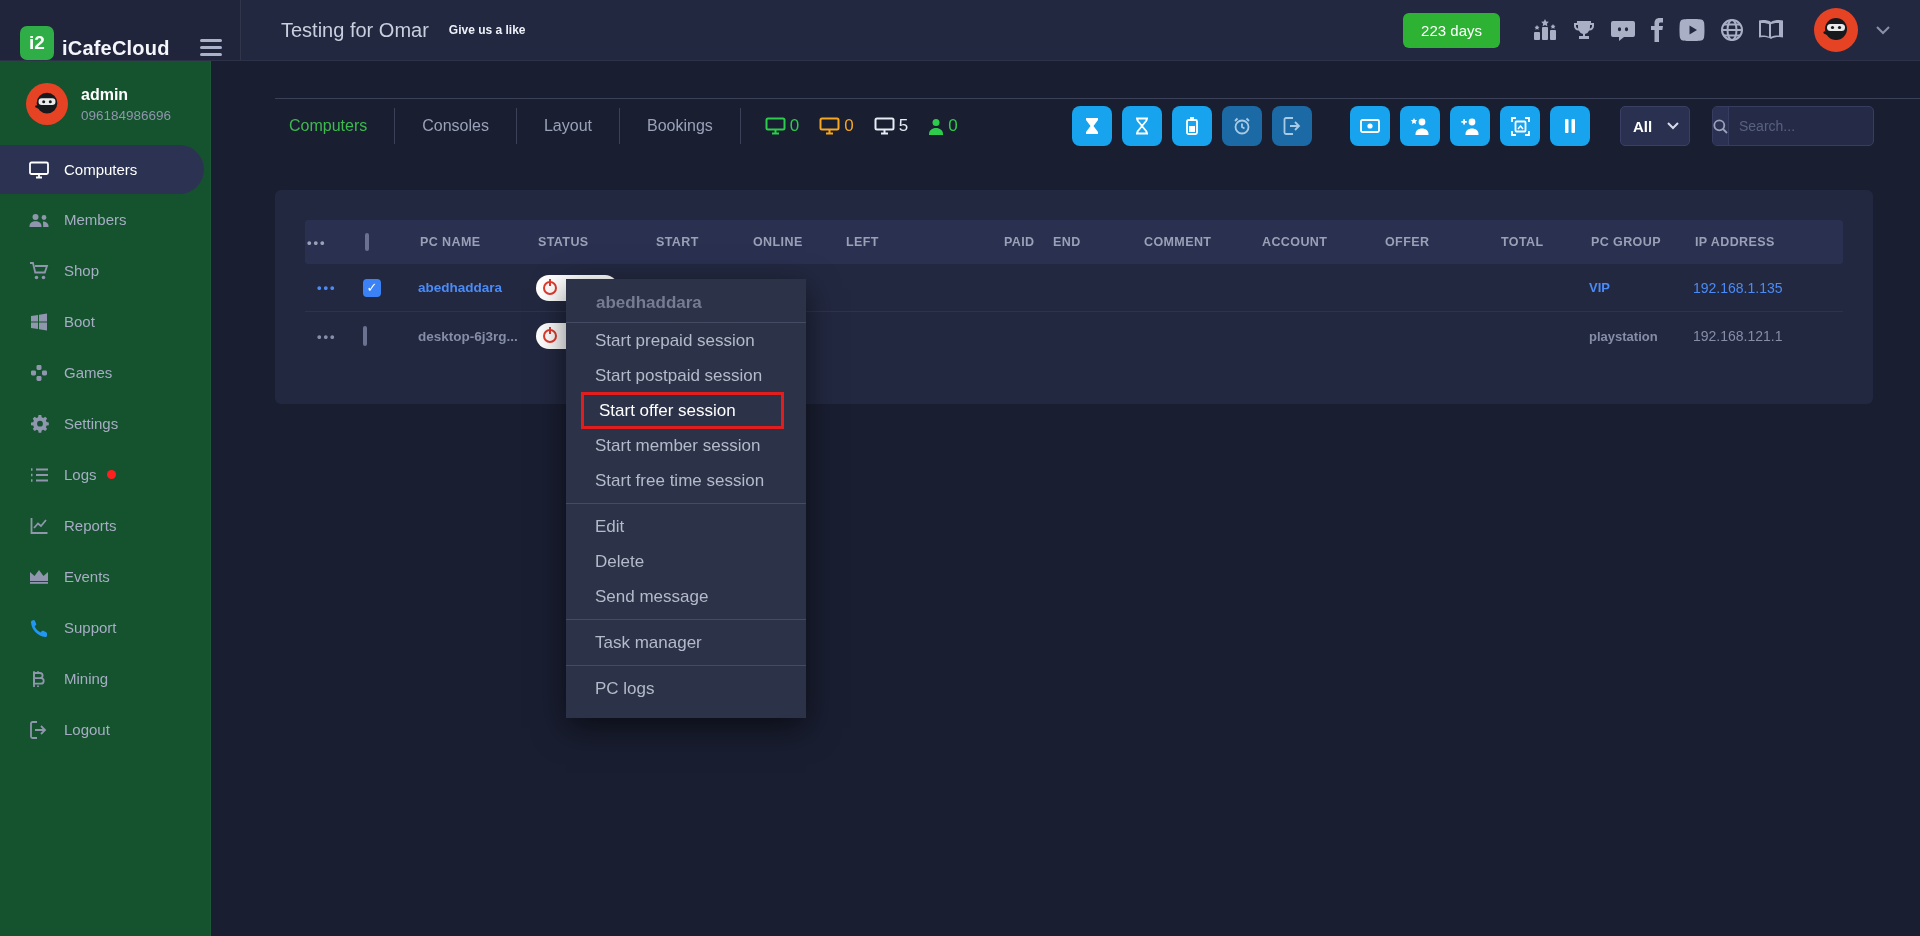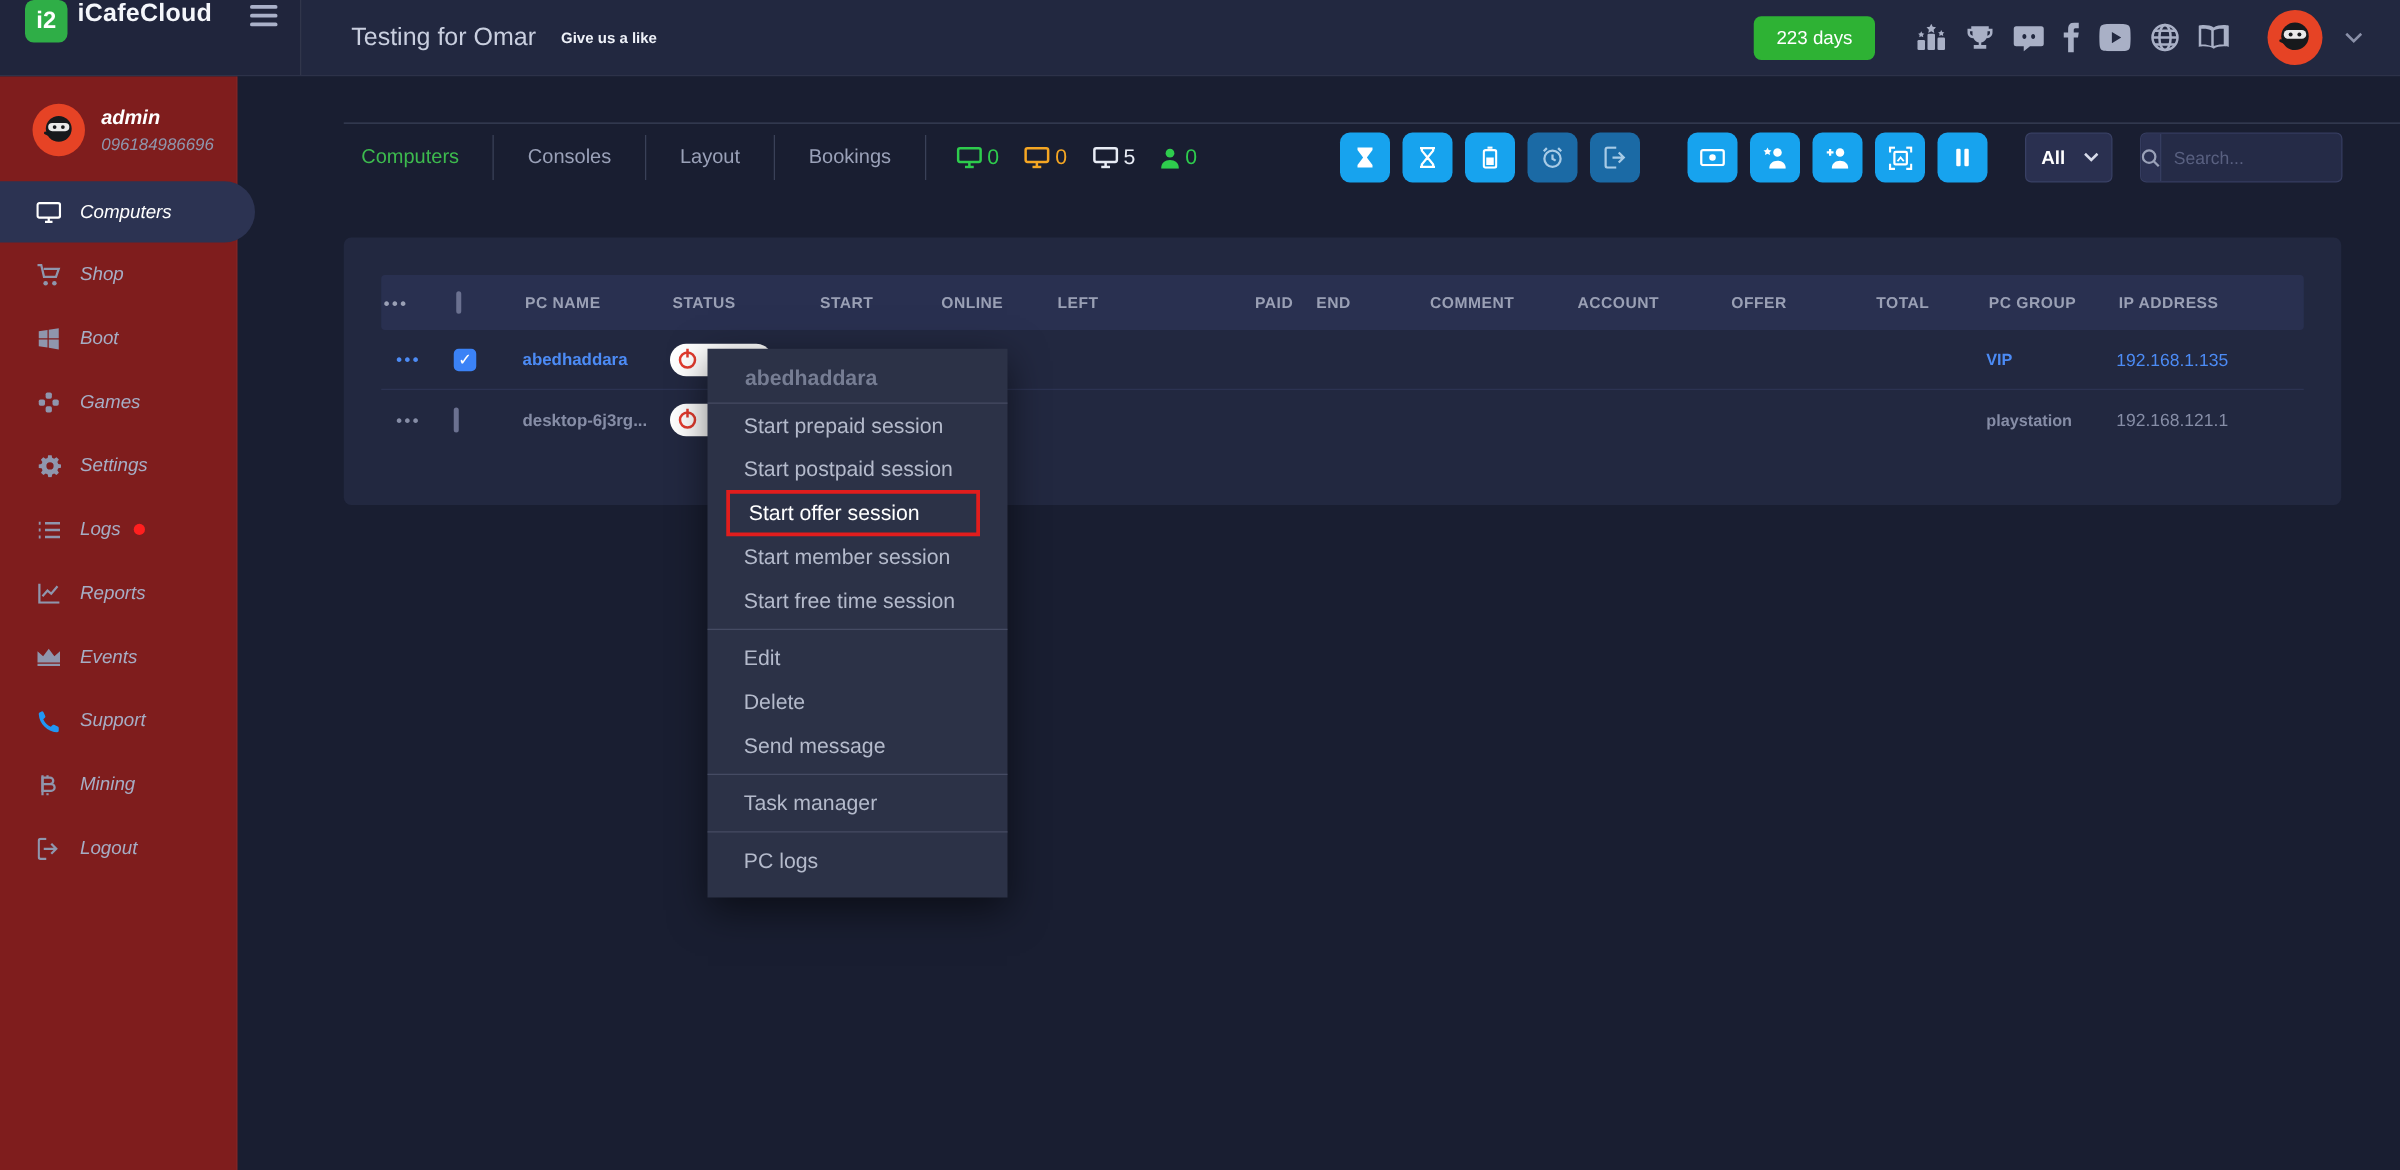--- a/index.html
+++ b/index.html
@@ -7,41 +7,41 @@
   body {
     font-family:"Liberation Sans","DejaVu Sans",sans-serif;
     background:#191e31; color:#a6adc4; position:relative;
   }
   svg { display:block; }
 
   
   .topbar { position:absolute; left:0; top:0; width:1920px; height:61px;
     background:#222840; border-bottom:1px solid rgba(255,255,255,.05);
     display:flex; align-items:center; z-index:30; }
-  .logo-sec { width:241px; height:100%; display:flex; align-items:flex-start;
+  .logo-sec { width:241px; height:100%; display:flex; align-items:flex-end;
     padding-left:20px; border-right:1px solid rgba(255,255,255,.08); background:#20253c; }
   .logo-box { width:34px; height:34px; border-radius:7px; background:#2fae47;
     display:flex; align-items:center; justify-content:center;
     color:#fff; font-weight:bold; font-size:19px; }
   .logo-text { color:#f4f6fb; font-size:20px; font-weight:bold; margin-left:8px; letter-spacing:.2px; }
   .hamburger { margin-left:auto; margin-right:18px; cursor:pointer; }
   .hamburger div { width:22px; height:3px; background:#aab1c9; margin:4px 0; border-radius:2px; }
   .tb-title { margin-left:40px; font-size:20px; color:#c9cfdf; font-weight:500; }
   .tb-like { margin-left:20px; font-size:12px; font-weight:bold; color:#eef1f8; }
   .tb-right { margin-left:auto; display:flex; align-items:center; gap:14px; padding-right:30px; }
   .days-btn { background:#2eb234; color:#fff; font-size:15px; font-weight:500;
     border:none; border-radius:6px; padding:9px 18px; margin-right:18px; cursor:pointer; }
   .soc { color:#a9b0c6; display:flex; align-items:center; cursor:pointer; }
   .avatar { width:44px; height:44px; border-radius:50%; background:#e64325; overflow:hidden;
     display:flex; align-items:center; justify-content:center; margin-left:16px; cursor:pointer; }
   .chev { color:#8a90a8; margin-left:4px; cursor:pointer; }
 
   
-  .sidebar { position:absolute; left:0; top:61px; width:190px; height:875px;
-    background:#7f1d1d; border-right:1px solid rgba(255,255,255,.04); z-index:20;font-style:italic; }
+  .sidebar { position:absolute; left:0; top:61px; width:211px; height:875px;
+    background:#14532d; border-right:1px solid rgba(255,255,255,.04); z-index:20; }
   .side-user { display:flex; align-items:center; padding:22px 0 0 26px; }
   .su-name { color:#fff; font-weight:bold; font-size:16px; }
   .su-phone { color:#8f96ad; font-size:13.5px; margin-top:4px; }
   .nav { margin-top:20px; }
   .nav-item { height:51px; display:flex; align-items:center; padding-left:28px;
     color:#a6adc4; font-size:15px; cursor:pointer; position:relative; }
   .nav-item .ic { width:22px; display:flex; justify-content:center; margin-right:14px; color:#8f96ad; }
   .nav-item.active { background:#2c3352; border-radius:0 26px 26px 0; width:204px; color:#fff; height:49px; }
   .nav-item.active .ic { color:#fff; }
   .red-dot { width:9px; height:9px; border-radius:50%; background:#ff1f1f; margin-left:10px; }
@@ -205,20 +205,31 @@
       <span class="ic">
           <svg width="20" height="18" viewBox="0 0 20 18" fill="none" stroke="currentColor" stroke-width="1.8">
             <rect x="1" y="1.5" width="18" height="11.5" rx="1.5"></rect>
             <path d="M7 16.5h6M10 13v3.5"></path>
           </svg>
         </span>
       <span>Computers</span>
     </div>
     <div class="nav-item">
       <span class="ic">
+          <svg width="22" height="16" viewBox="0 0 22 16" fill="currentColor">
+            <circle cx="7.5" cy="5" r="3"></circle>
+            <path d="M1.5 14c0-3 2.7-4.8 6-4.8s6 1.8 6 4.8v1h-12v-1z"></path>
+            <circle cx="16" cy="5.5" r="2.4"></circle>
+            <path d="M15 9.6c2.9.1 5.5 1.8 5.5 4.4v1H15.2"></path>
+          </svg>
+        </span>
+      <span>Members</span>
+    </div>
+    <div class="nav-item">
+      <span class="ic">
           <svg width="20" height="18" viewBox="0 0 20 18" fill="currentColor">
             <path d="M1 1h3l2.2 9.5h9.6L18 4H6" fill="none" stroke="currentColor" stroke-width="1.8"></path>
             <circle cx="7.5" cy="15.5" r="1.8"></circle>
             <circle cx="14.5" cy="15.5" r="1.8"></circle>
           </svg>
         </span>
       <span>Shop</span>
     </div>
     <div class="nav-item">
       <span class="ic">

